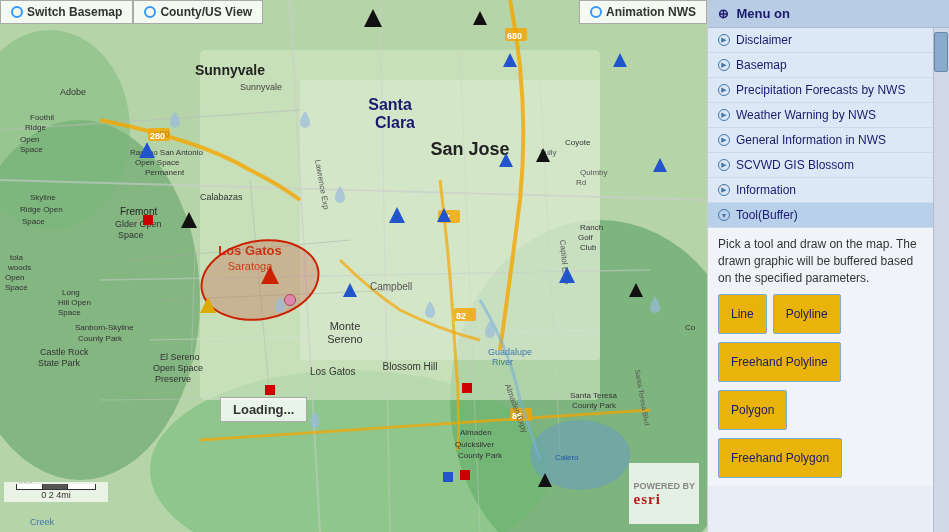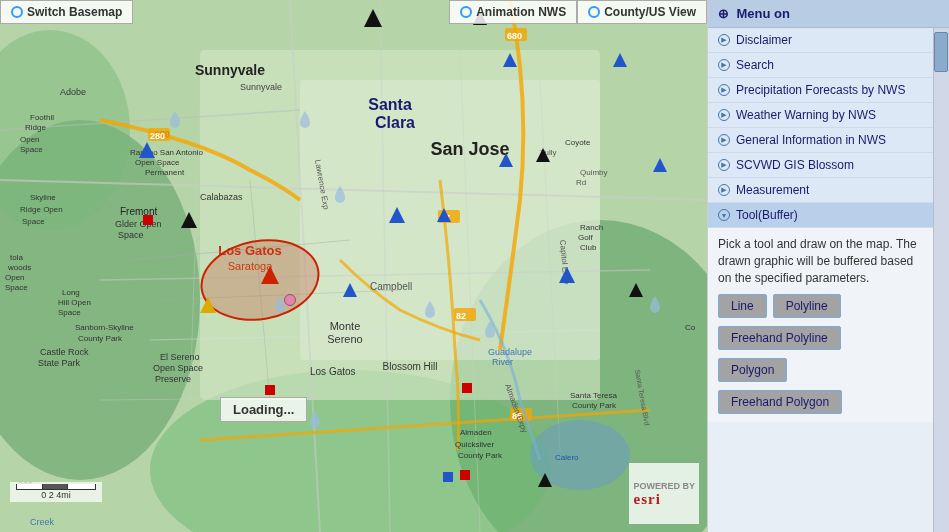--- a/index.html
+++ b/index.html
@@ -65,23 +65,23 @@
       padding: 4px 12px;
       font-size: 13px;
       color: #333;
       font-weight: bold;
     }
 
     
     .scale-bar {
       position: absolute;
       bottom: 30px;
-      left: 10px;
+      left: 4px;
       background: rgba(255,255,255,0.7);
-      padding: 2px 6px;
+      padding: 2px 12px;
       font-size: 10px;
     }
 
     
     .esri-logo {
       position: absolute;
       bottom: 8px;
       right: 8px;
       font-size: 11px;
       font-weight: bold;
@@ -155,23 +155,23 @@
     }
 
     .tool-buttons-row {
       display: flex;
       gap: 6px;
       margin-top: 8px;
       flex-wrap: wrap;
     }
 
     .tool-btn {
-      background: #a3a3a3;
+      background: #eab308;
       border: 1px solid #7aabdb;
-      padding: 4px 12px;
+      padding: 12px 12px;
       font-size: 12px;
       color: #1a1a6e;
       cursor: pointer;
       border-radius: 2px;
     }
 
     .scrollbar-area {
       width: 16px;
       background: #d0d8e8;
       border-left: 1px solid #bbc;
@@ -476,27 +476,27 @@
 
   <div class="marker" style="left:290px;top:300px;">
     <div style="width:12px;height:12px;border-radius:50%;background:#dd88aa;border:1px solid #aa4466;"></div>
   </div>
 
   <div class="map-toolbar">
     <button class="map-toolbar-btn">
       <span class="circle-icon"></span>
       <span>Switch Basemap</span>
     </button>
+    <button class="map-toolbar-btn">
+      <span class="circle-icon"></span>
+      <span>County/US View</span>
+    </button>
     <button class="map-toolbar-btn map-toolbar-btn-right">
       <span class="circle-icon"></span>
       <span>Animation NWS</span>
-    </button>
-    <button class="map-toolbar-btn">
-      <span class="circle-icon"></span>
-      <span>County/US View</span>
     </button>
   </div>
 
   <div class="loading-box">
     <span>Loading...</span>
   </div>
 
   <div class="scale-bar">
     <div style="border:1px solid #333;border-top:none;height:6px;width:80px;display:flex;">
       <div style="width:33%;border-right:1px solid #333;background:white;"></div>
@@ -523,21 +523,21 @@
   <div class="panel-with-scroll">
     <div class="panel-content">
 
       <div class="menu-item">
         <span class="arrow"></span>
         <span>Disclaimer</span>
       </div>
 
       <div class="menu-item">
         <span class="arrow"></span>
-        <span>Search</span>
+        <span>Basemap</span>
       </div>
 
       <div class="menu-item">
         <span class="arrow"></span>
         <span>Precipitation Forecasts by NWS</span>
       </div>
 
       <div class="menu-item">
         <span class="arrow"></span>
         <span>Weather Warning by NWS</span>
@@ -548,21 +548,21 @@
         <span>General Information in NWS</span>
       </div>
 
       <div class="menu-item">
         <span class="arrow"></span>
         <span>SCVWD GIS Blossom</span>
       </div>
 
       <div class="menu-item">
         <span class="arrow"></span>
-        <span>Measurement</span>
+        <span>Information</span>
       </div>
 
       <div class="menu-item active-item">
         <span class="arrow"></span>
         <span>Tool(Buffer)</span>
       </div>
 
       <div class="tool-buffer-content">
         <p>Pick a tool and draw on the map. The drawn graphic will be buffered based on the specified parameters.</p>
 

